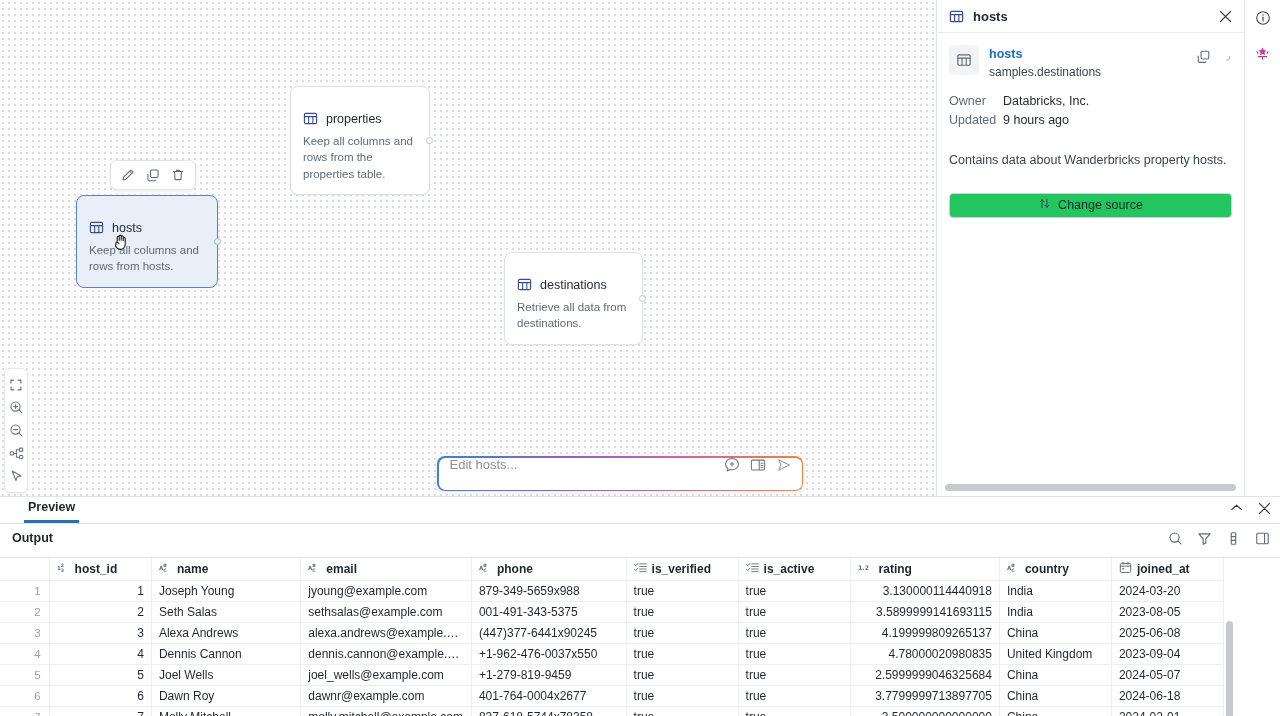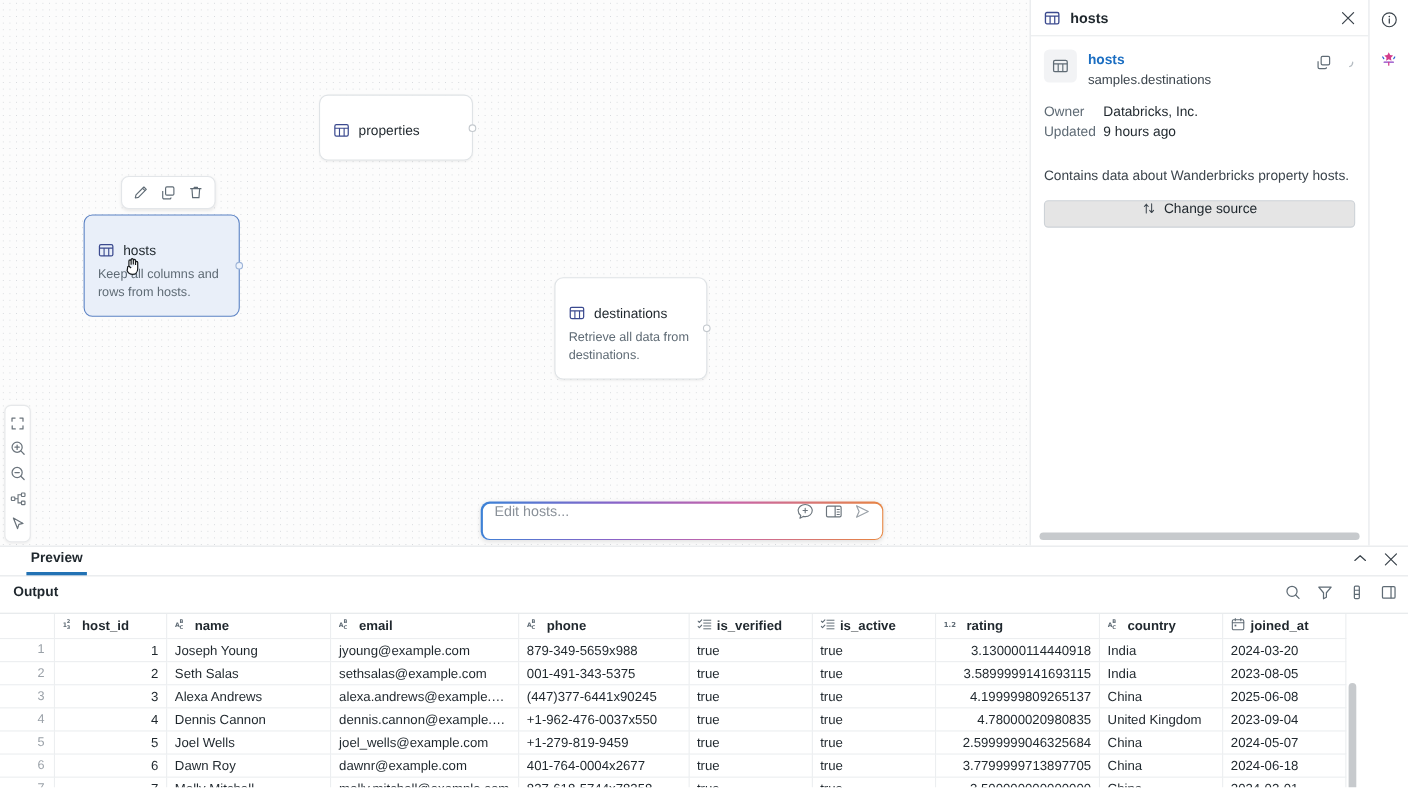--- a/index.html
+++ b/index.html
@@ -134,27 +134,27 @@
   .sp-entity-text { flex: 1; padding-top: 1px; }
   .sp-entity-name { font-size: 12.5px; color: #1b6ec2; font-weight: 700; line-height: 1.25; }
   .sp-entity-path { font-size: 12px; color: #3c454d; margin-top: 2px; }
   .sp-entity-actions { display: flex; align-items: center; gap: 8px; padding-top: 4px; }
   .sp-entity-actions .ea { cursor: pointer; }
 
   .sp-meta { margin-bottom: 21px; }
   .sp-meta-row { display: flex; font-size: 12.5px; line-height: 19px; }
   .sp-meta-k { width: 54px; color: #5f6b75; flex: 0 0 auto; }
   .sp-meta-v { color: #1f272d; }
-  .sp-desc { font-size: 12.5px; color: #3c454d; line-height: 1.45; margin-bottom: 13px; }
+  .sp-desc { font-size: 12.5px; color: #3c454d; line-height: 1.45; margin-bottom: 24px; }
 
   .btn-change {
-    display: flex; align-items: flex-start; justify-content: center; gap: 7px;
+    display: flex; align-items: center; justify-content: center; gap: 7px;
     width: 100%; height: 25px;
     border: 1px solid #cdd2d7; border-radius: 4px;
-    background: #e5e5e5; cursor: pointer;
+    background: #22c55e; cursor: pointer;
     font-size: 12.5px; color: #1f272d;
     font-family: "Liberation Sans", sans-serif;
   }
 
   .sp-hscroll {
     position: absolute; left: 8px; right: 8px; bottom: 5px;
     height: 7px; border-radius: 4px; background: #c7cacd;
   }
 
   
@@ -255,20 +255,21 @@
     <div class="node" id="node-properties">
       <div class="node-head">
         <span>
           <svg class="tbl-icon" viewBox="0 0 16 16" fill="none">
             <rect x="1.5" y="2.5" width="13" height="11" rx="1.5" stroke="#3b4a8f" stroke-width="1.2"></rect>
             <path d="M1.5 6h13M6 6v7.5M10.5 6v7.5" stroke="#3b4a8f" stroke-width="1.1"></path>
           </svg>
         </span>
         <span class="node-title">properties</span>
       </div>
+      <div class="node-desc">Keep all columns and rows from the properties table.</div>
       <span class="port"></span>
     </div>
 
     <div class="node-toolbar">
       <span class="tb-btn">
         <svg width="14" height="14" viewBox="0 0 16 16" fill="none">
           <path d="M11.2 2.3l2.5 2.5-8.2 8.2-3.2.7.7-3.2 8.2-8.2z" stroke="#5f6b75" stroke-width="1.2" stroke-linejoin="round"></path>
           <path d="M9.9 3.6l2.5 2.5" stroke="#5f6b75" stroke-width="1.1"></path>
         </svg>
       </span>

